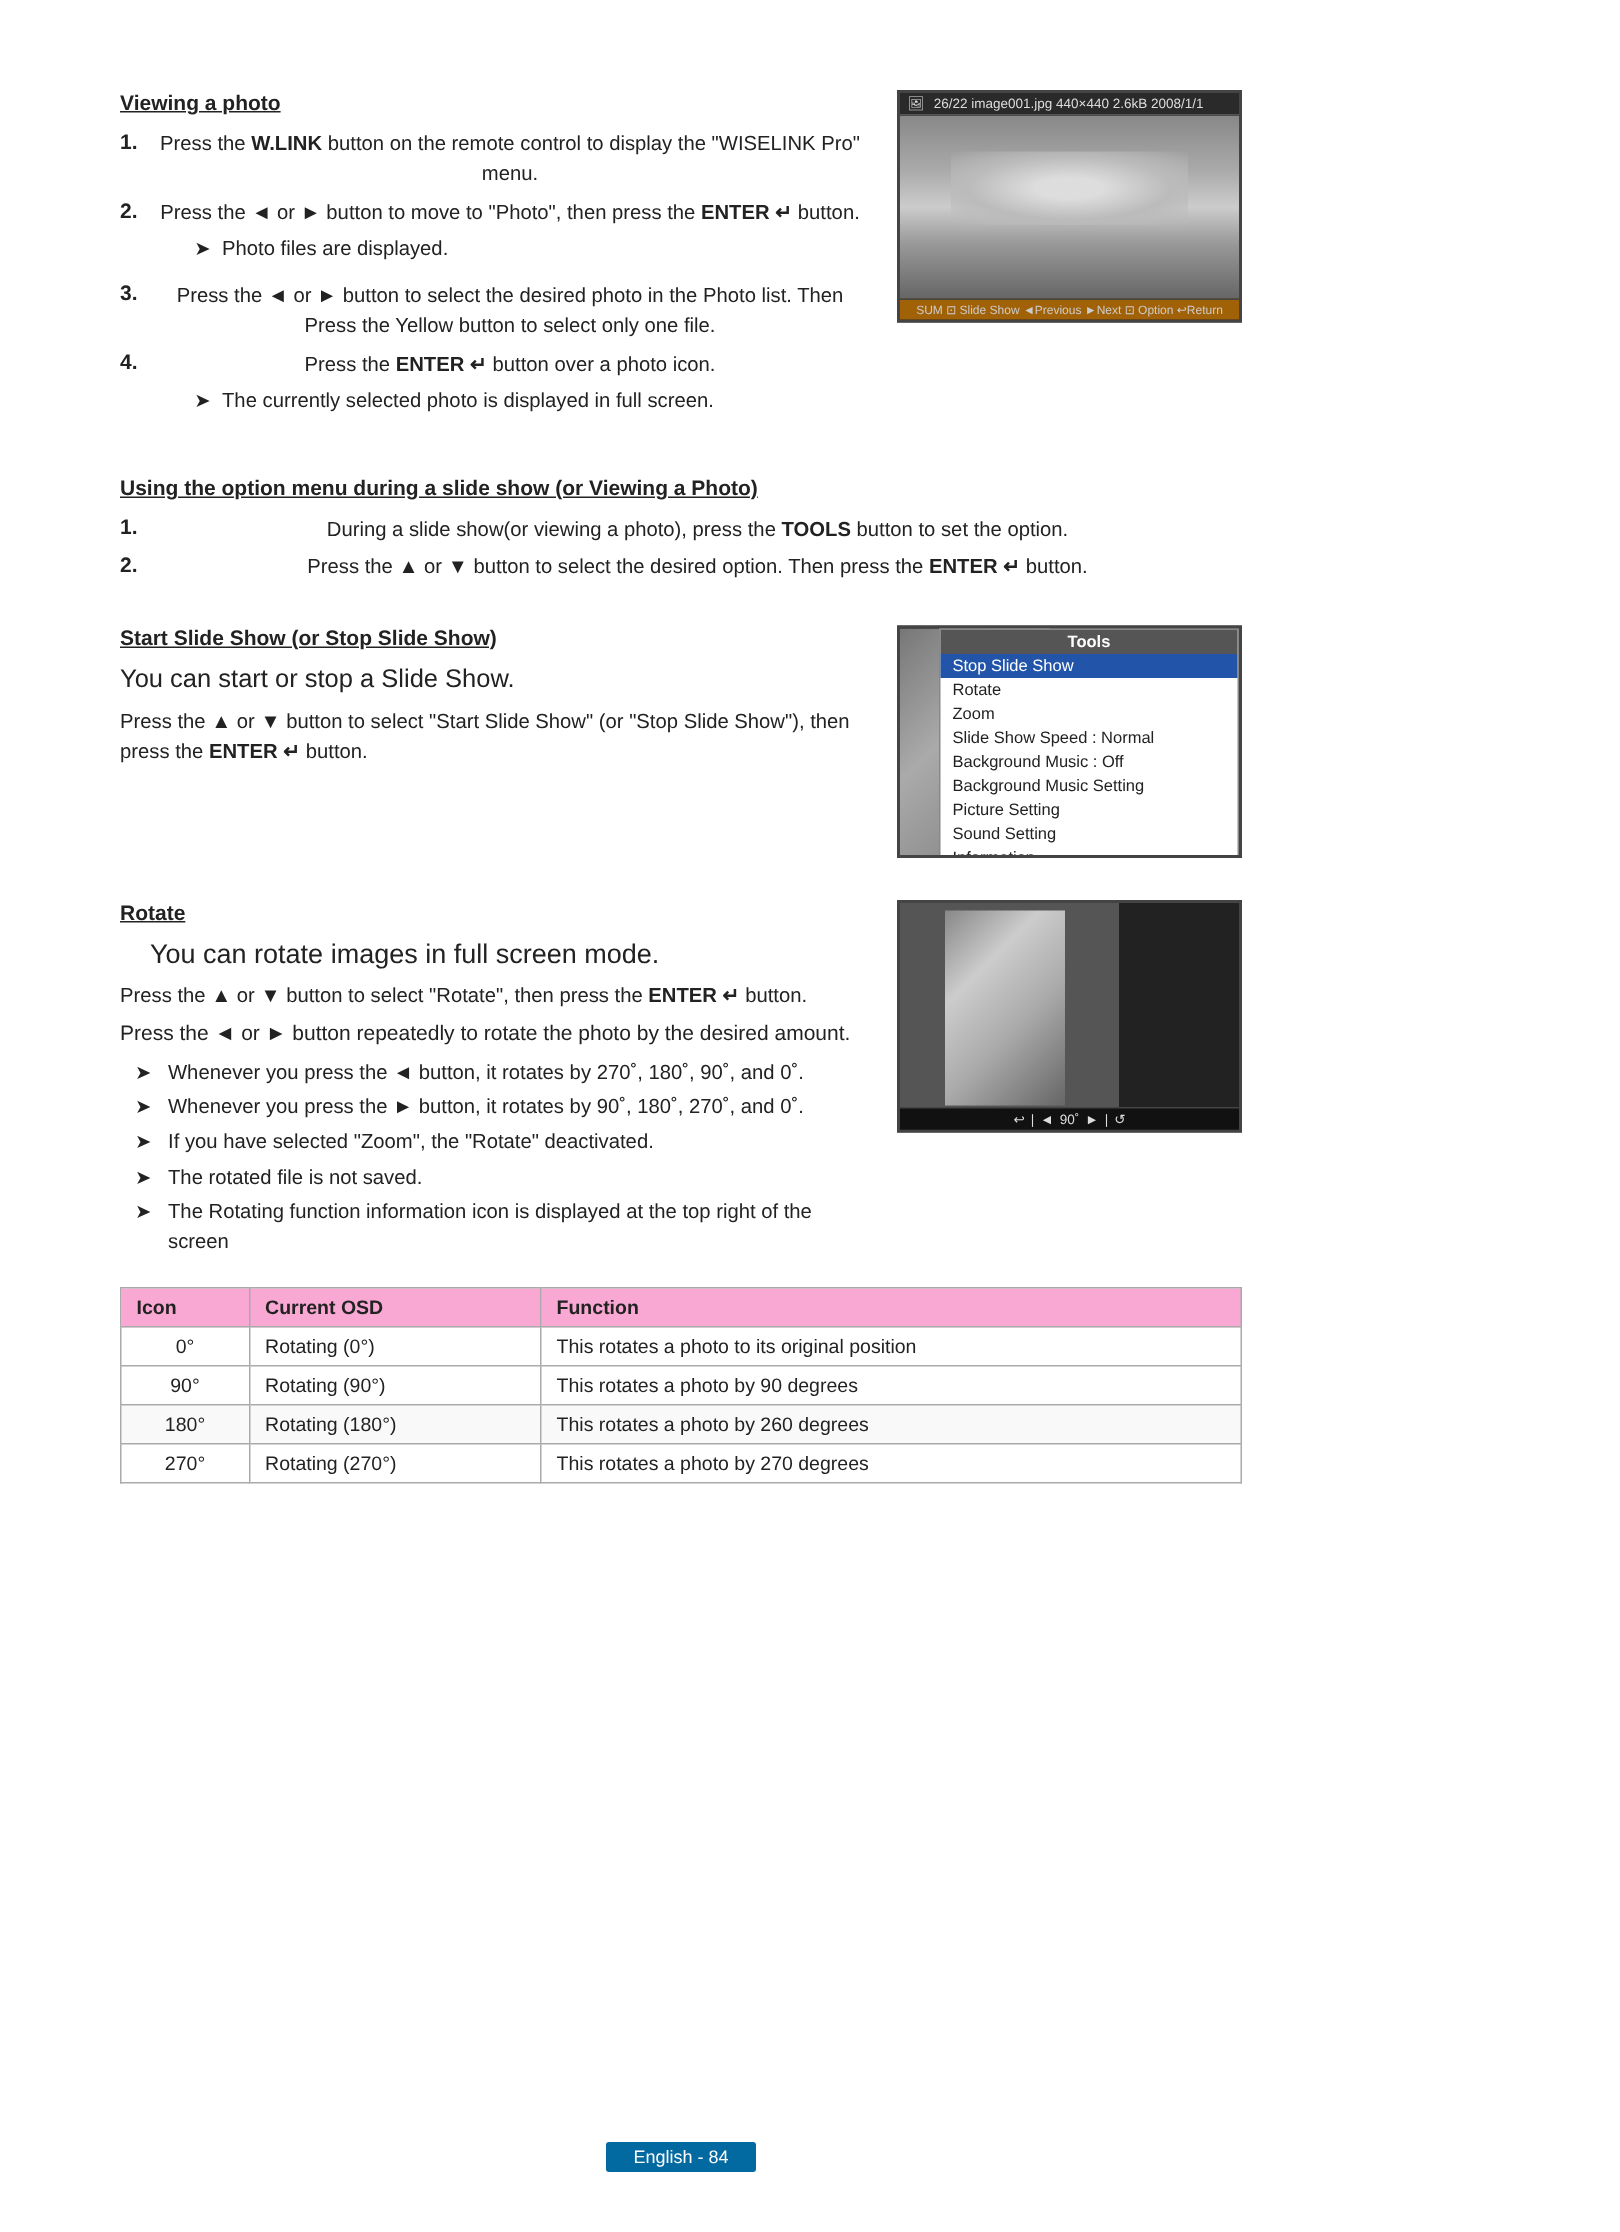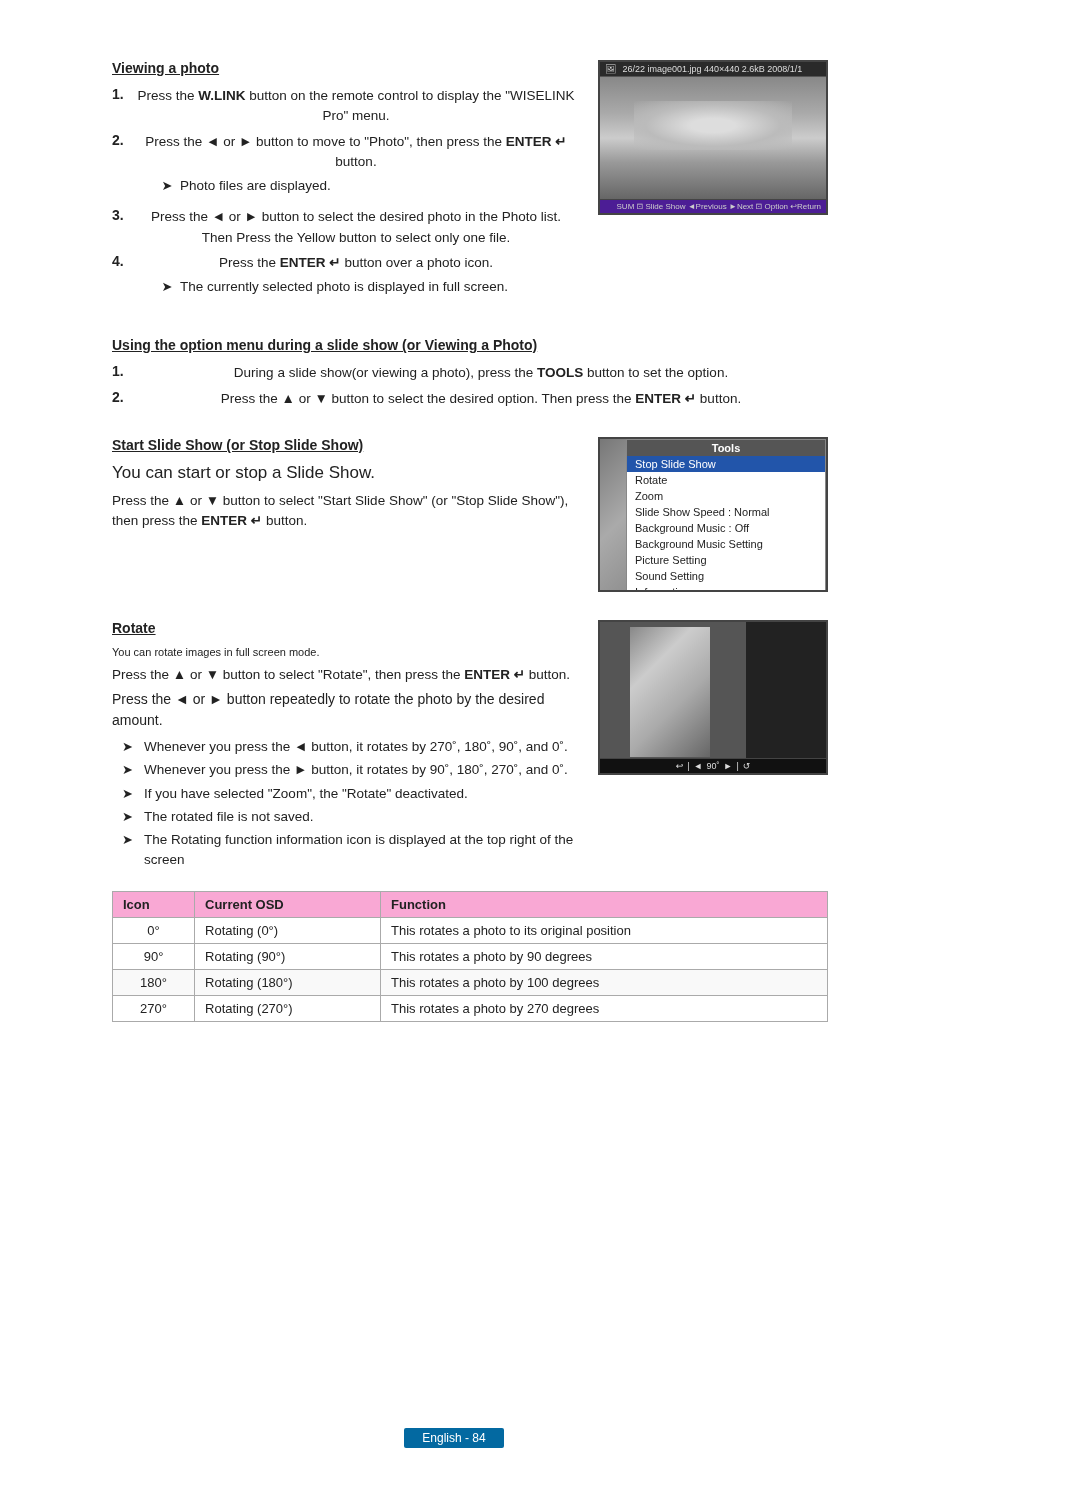--- a/index.html
+++ b/index.html
@@ -8,21 +8,21 @@
       min-height: 1488px;
       background: #fff;
       font-family: Arial, sans-serif;
       font-size: 14px;
       color: #222;
       position: relative;
     }
     .page {
       width: 908px;
       min-height: 1488px;
-      padding: 60px 80px 80px 112px;
+      padding: 60px 80px 80px 80px;
       position: relative;
     }
 
     
     .section-title {
       font-weight: bold;
       font-size: 14px;
       margin-bottom: 10px;
       text-decoration: underline;
     }
@@ -127,26 +127,26 @@
     .tv-image-clouds::before {
       content: '';
       position: absolute;
       top: 20%;
       left: 15%;
       width: 70%;
       height: 40%;
       background: radial-gradient(ellipse, #ddd 20%, #bbb 60%, transparent 100%);
     }
     .tv-bottom-bar {
-      background: #4c1d95;
+      background: #a16207;
       color: #ccc;
       font-size: 8px;
       padding: 2px 5px;
       display: flex;
-      justify-content: flex-end;
+      justify-content: center;
       border-top: 1px solid #444;
     }
 
     
     .tools-menu {
       width: 200px;
       border: 1px solid #888;
       background: #fff;
       font-size: 11px;
     }
@@ -391,21 +391,21 @@
           </div>
         </div>
       </div>
     </div>
   </div>
 
   <div class="section">
     <div class="rotate-section-row">
       <div class="rotate-section-left">
         <div class="section-title">Rotate</div>
-        <p style="margin-bottom:7px; font-size:11px;">You can rotate images in full screen mode.</p>
+        <p style="margin-bottom:7px; font-size:18px;margin-left:20px;">You can rotate images in full screen mode.</p>
         <p style="font-size:13.5px; line-height:1.5; margin-bottom:4px;">
           Press the ▲ or ▼ button to select "Rotate", then press the <span class="bold">ENTER ↵</span> button.
         </p>
         <p style="font-size:14px; line-height:1.5; margin-bottom:6px;">Press the ◄ or ► button repeatedly to rotate the photo by the desired amount.</p>
         <ul class="arrow-list" style="padding-left:10px;">
           <li>
             <span class="arrow note-arrow">➤</span>
             <span>Whenever you press the ◄ button, it rotates by 270˚, 180˚, 90˚, and 0˚.</span>
           </li>
           <li>
@@ -461,21 +461,21 @@
           <td>This rotates a photo to its original position</td>
         </tr>
         <tr>
           <td>90°</td>
           <td>Rotating (90°)</td>
           <td>This rotates a photo by 90 degrees</td>
         </tr>
         <tr>
           <td>180°</td>
           <td>Rotating (180°)</td>
-          <td>This rotates a photo by 100 degrees</td>
+          <td>This rotates a photo by 260 degrees</td>
         </tr>
         <tr>
           <td>270°</td>
           <td>Rotating (270°)</td>
           <td>This rotates a photo by 270 degrees</td>
         </tr>
       </tbody>
     </table>
   </div>
 

